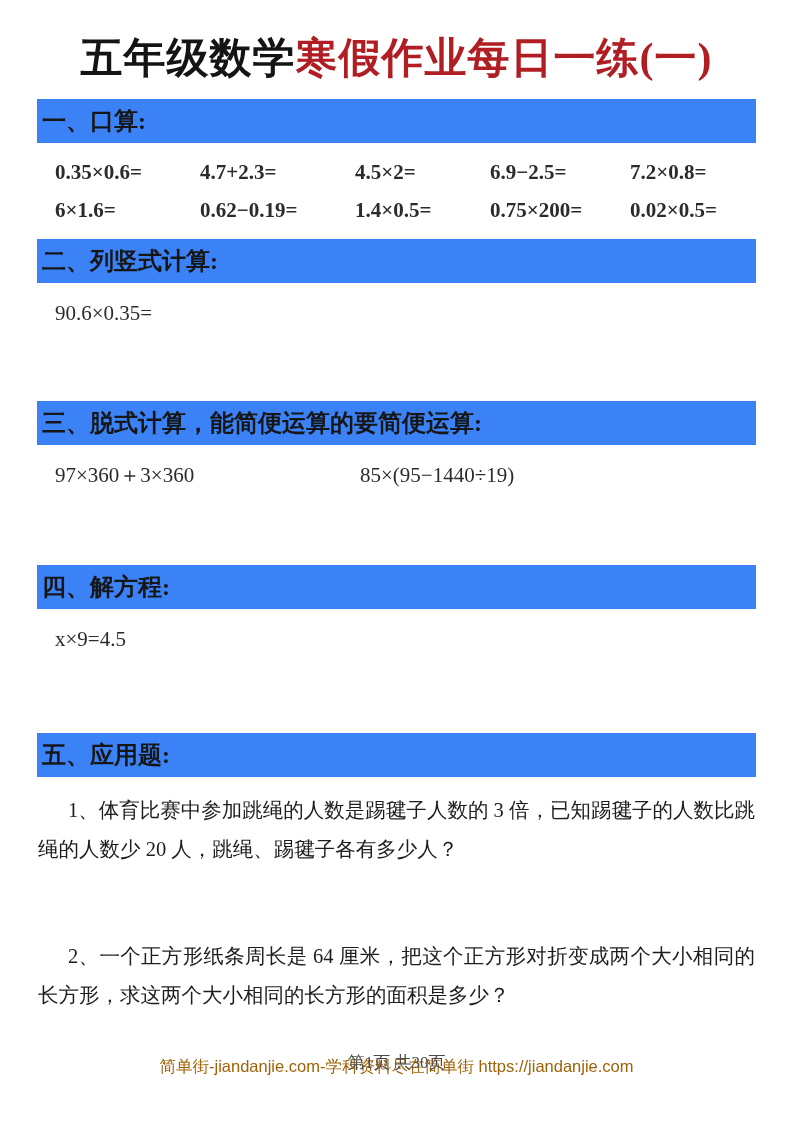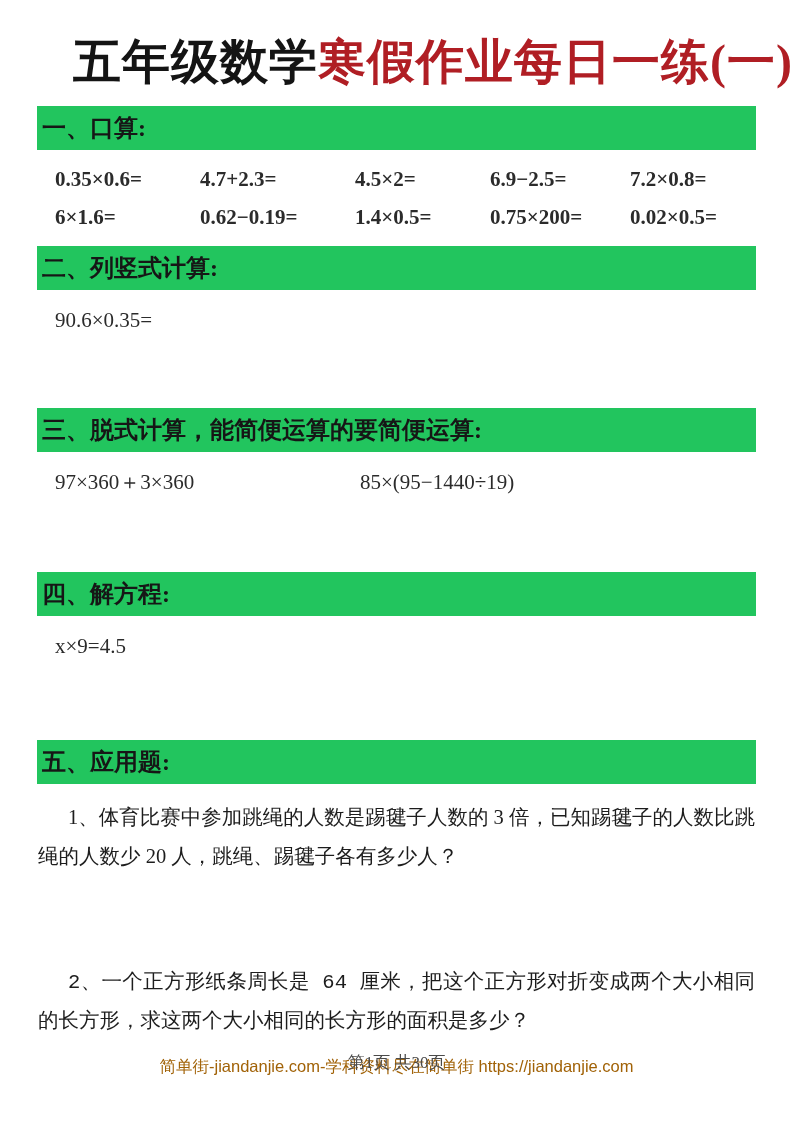--- a/index.html
+++ b/index.html
@@ -10,34 +10,34 @@
     width: 793px;
     height: 1122px;
     margin: 0 auto;
     background: #ffffff;
     color: #1f1f1f;
     overflow: hidden;
   }
   
   .title {
     padding-top: 32px;
-    text-align: right;
-    font-size: 48px;
+    text-align: center;
+    font-size: 42px;
     font-weight: bold;
     letter-spacing: 1px;
     line-height: 1.25;
     white-space: nowrap;
   }
   .title .t-black { color: #141414; }
   .title .t-red   { color: #b01e24; }
 
   
   .band {
     margin: 0 37px;
-    background: #22c55e;
+    background: #3b82f6;
     font-size: 24px;
     font-weight: bold;
     color: #161616;
     padding: 7px 10px 7px 5px;
     line-height: 30px;
   }
   .band-1 { margin-top: 14px; }
 
   
   .oral-grid {
@@ -69,21 +69,21 @@
 
   
   .word-para {
     margin: 14px 38px 0 38px;
     font-size: 20.5px;
     line-height: 39px;
     color: #1d1d1d;
     text-align: justify;
     text-indent: 30px;
   }
-  .word-para.second { margin-top: 87px; font-family: Liberation Mono, monospace; }
+  .word-para.second { margin-top: 68px; }
 
   
   .footer {
     position: absolute;
     left: 0; right: 0;
     bottom: 40px;
     height: 26px;
     text-align: center;
   }
   .watermark {

